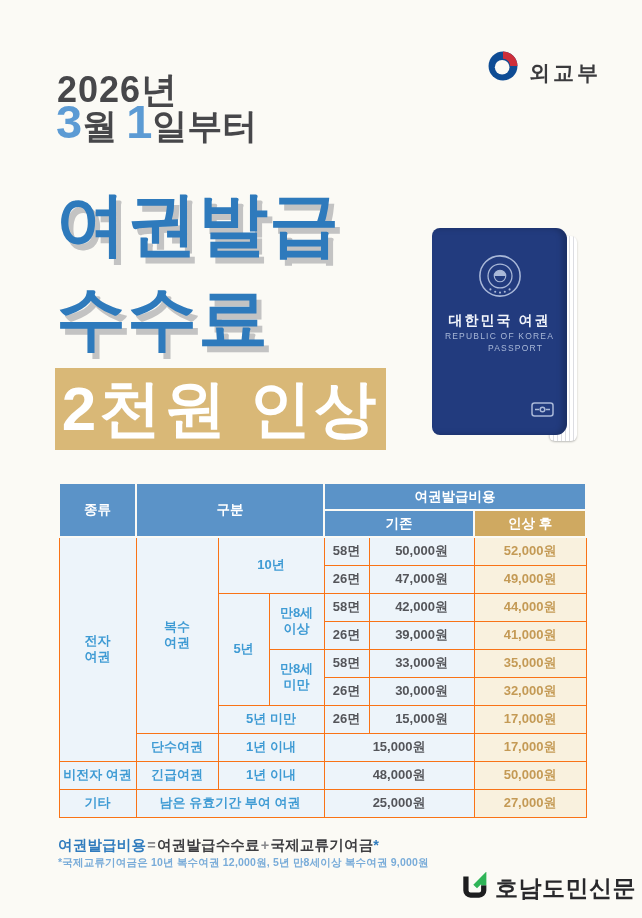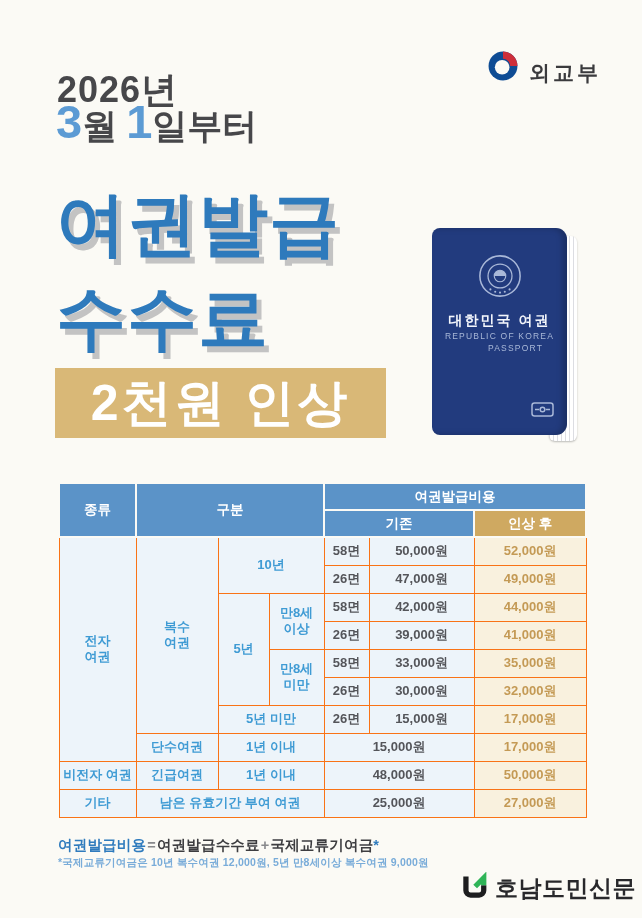--- a/index.html
+++ b/index.html
@@ -16,22 +16,22 @@
 
   
   .mofa { position:absolute; left:486px; top:48px; display:flex; align-items:center; gap:9px; }
   .mofa-name { font-size:21px; font-weight:700; color:#3a3a3d; letter-spacing:3px;margin-top:11px; }
 
   
   .title-line { position:absolute; left:56px; font-size:70px; font-weight:900; color:#2e7abc;
                 letter-spacing:1px; line-height:1; text-shadow:5px 6px 0 #c3c3c3; }
   .title-1 { top:189px; }
   .title-2 { top:283px; }
-  .badge { position:absolute; left:55px; top:368px; width:331px; height:70px; background:#d9b877;
-           color:#ffffff; font-size:50px; font-weight:900; letter-spacing:3px;
+  .badge { position:absolute; left:55px; top:368px; width:331px; height:82px; background:#d9b877;
+           color:#ffffff; font-size:62px; font-weight:900; letter-spacing:3px;
            display:flex; align-items:center; justify-content:center; }
 
   
   .passport { position:absolute; left:432px; top:228px; width:145px; height:213px; }
   .pp-pages { position:absolute; right:0; top:8px; bottom:0; width:28px; background:#ffffff;
               border-radius:6px;
               background-image:repeating-linear-gradient(to right,#dcdde2 0 1px,#ffffff 1px 4px);
               box-shadow:0 1px 2px rgba(0,0,0,.25); }
   .pp-cover { position:absolute; left:0; top:0; width:135px; height:207px; background:#223b7e;
               border-radius:8px 11px 11px 8px; box-shadow:inset -4px 0 6px rgba(0,0,0,.22);

